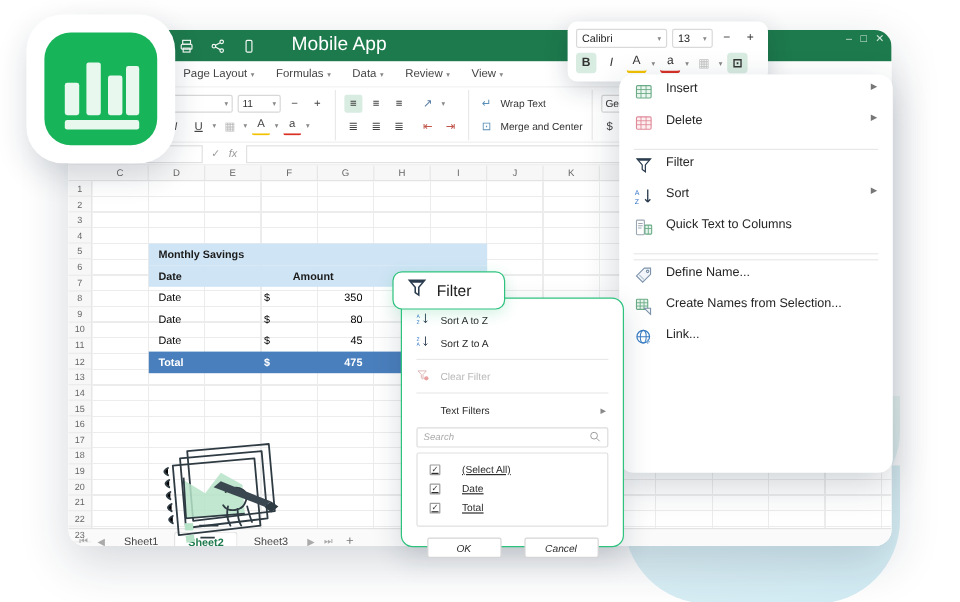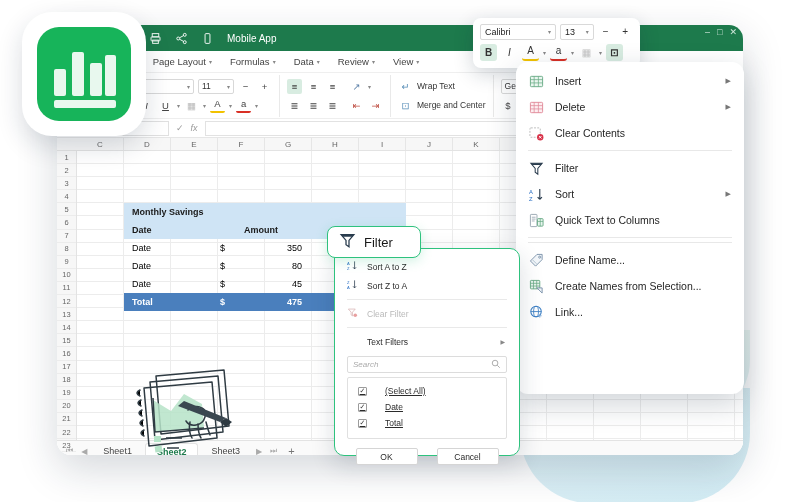--- a/index.html
+++ b/index.html
@@ -18,21 +18,21 @@
   .window { position:absolute; left:57px; top:25px; width:686px; height:430px;
     background:#fff; border-radius:14px; overflow:hidden;
     box-shadow:0 14px 40px rgba(20,40,60,.18); }
 
   .titlebar { height:26px; background:#1d7a4c; display:flex; align-items:center;
     padding:0 8px; color:#fff; font-size:10px; position:relative; }
   .tb-icons { display:flex; align-items:center; gap:13px; margin-left:58px; }
   .tb-ic { width:13px; height:13px; opacity:.95; display:flex; align-items:center;
     justify-content:center; }
   .tb-ic svg { width:13px; height:13px; }
-  .tb-mobile { font-size:10px; margin-left:0; white-space:nowrap; }
+  .tb-mobile { font-size:16px; margin-left:16px; white-space:nowrap; }
   .doc-title { position:absolute; left:0; right:0; text-align:center; font-size:10px;
     pointer-events:none; }
   .winctl { position:absolute; right:6px; top:2px; display:flex; gap:7px;
     font-size:9px; color:#cfe6da; }
 
   
   .ribtabs { height:22px; background:#fff; border-bottom:1px solid #efefef;
     display:flex; align-items:center; padding-left:60px; gap:0; }
   .ribtab { font-size:9.5px; color:#444; padding:0 9px; display:flex; align-items:center;
     gap:3px; white-space:nowrap; }
@@ -120,21 +120,21 @@
     display:flex; align-items:center; justify-content:space-between; padding:0 4px;
     font-size:9px; color:#222; }
   .mbtn { width:17px; height:17px; display:flex; align-items:center; justify-content:center;
     font-size:10px; color:#333; border-radius:3px; }
   .mbtn.on { background:#d8ece1; font-weight:bold; }
 
   
   .ctx { position:absolute; left:516px; top:62px; width:228px; height:332px;
     background:#fff; border-radius:12px; box-shadow:0 10px 30px rgba(20,40,60,.20);
     padding:6px 0; }
-  .ci { height:26px; display:flex; align-items:center; padding:0 12px; gap:11px;
+  .ci { height:26px; display:flex; align-items:flex-start; padding:0 12px; gap:11px;
     font-size:10.5px; color:#262626; position:relative; }
   .ci .ico { width:16px; height:16px; display:flex; align-items:center;
     justify-content:center; flex:none; }
   .ci .arr { position:absolute; right:13px; font-size:7px; color:#777; }
   .cdiv { height:1px; background:#e8e8e8; margin:4px 12px; }
 
   
   .fcallout { position:absolute; left:327px; top:226px; width:94px; height:32px;
     background:#fff; border:1.6px solid #2ec27e; border-radius:8px;
     display:flex; align-items:center; gap:8px; padding-left:11px;
@@ -153,21 +153,21 @@
   .fsearch { margin:5px 12px 4px; height:17px; border:1px solid #dcdcdc; border-radius:2px;
     display:flex; align-items:center; justify-content:space-between; padding:0 5px;
     font-size:8px; color:#aaa; font-style:italic; }
   .flist { margin:0 12px; height:62px; border:1px solid #e0e0e0; border-radius:2px;
     padding:5px 0; }
   .fli { height:16px; display:flex; align-items:center; gap:18px; padding-left:10px;
     font-size:8.5px; color:#2b2b2b;text-decoration:underline; }
   .cbx { width:9px; height:9px; border:1px solid #9c9c9c; border-radius:1px;
     display:flex; align-items:center; justify-content:center; font-size:7px;
     color:#3a3a3a; background:#fff; }
-  .fbtns { display:flex; justify-content:center; gap:19px; margin-top:9px; }
+  .fbtns { display:flex; justify-content:center; gap:19px; margin-top:9px;font-style:italic; }
   .fbtn { width:62px; height:17px; border:1px solid #d5d5d5; border-radius:2px;
     background:#fff; font-size:8.5px; color:#2b2b2b; display:flex;
     align-items:center; justify-content:center; }
 </style>
 </head>
 <body>
 
 <div id="stage">
 
   <div class="blob2"></div>
@@ -495,30 +495,20 @@
       <div class="ci">
         <span class="ico">
           <svg width="15" height="15" viewBox="0 0 16 16">
             <rect x="1.5" y="2.5" width="13" height="11" rx="1" fill="#fdeef0" stroke="#e08a99" stroke-width="1"></rect>
             <path d="M1.5 6h13M1.5 9.5h13M5.5 2.5v11M10 2.5v11" stroke="#e08a99" stroke-width=".8"></path>
           </svg>
         </span>
         <span>Delete</span>
         <span class="arr">▶</span>
       </div>
-      <div class="ci">
-        <span class="ico">
-          <svg width="15" height="15" viewBox="0 0 16 16">
-            <rect x="1" y="2" width="11" height="10" rx="1" fill="#fff" stroke="#b9b9b9" stroke-width="1" stroke-dasharray="2 1.4"></rect>
-            <circle cx="12" cy="12" r="3.4" fill="#d8334a"></circle>
-            <path d="M10.7 10.7l2.6 2.6M13.3 10.7l-2.6 2.6" stroke="#fff" stroke-width="1"></path>
-          </svg>
-        </span>
-        <span>Clear Contents</span>
-      </div>
       <div class="cdiv"></div>
       <div class="ci">
         <span class="ico">
           <svg width="15" height="15" viewBox="0 0 16 16">
             <path d="M2 2.5h12l-4.6 5.4V14L6.6 12V7.9z" fill="none" stroke="#2a3c4e" stroke-width="1.1"></path>
             <path d="M2 2.5h12l-1.5 1.8H3.5z" fill="#2a3c4e"></path>
           </svg>
         </span>
         <span>Filter</span>
       </div>

